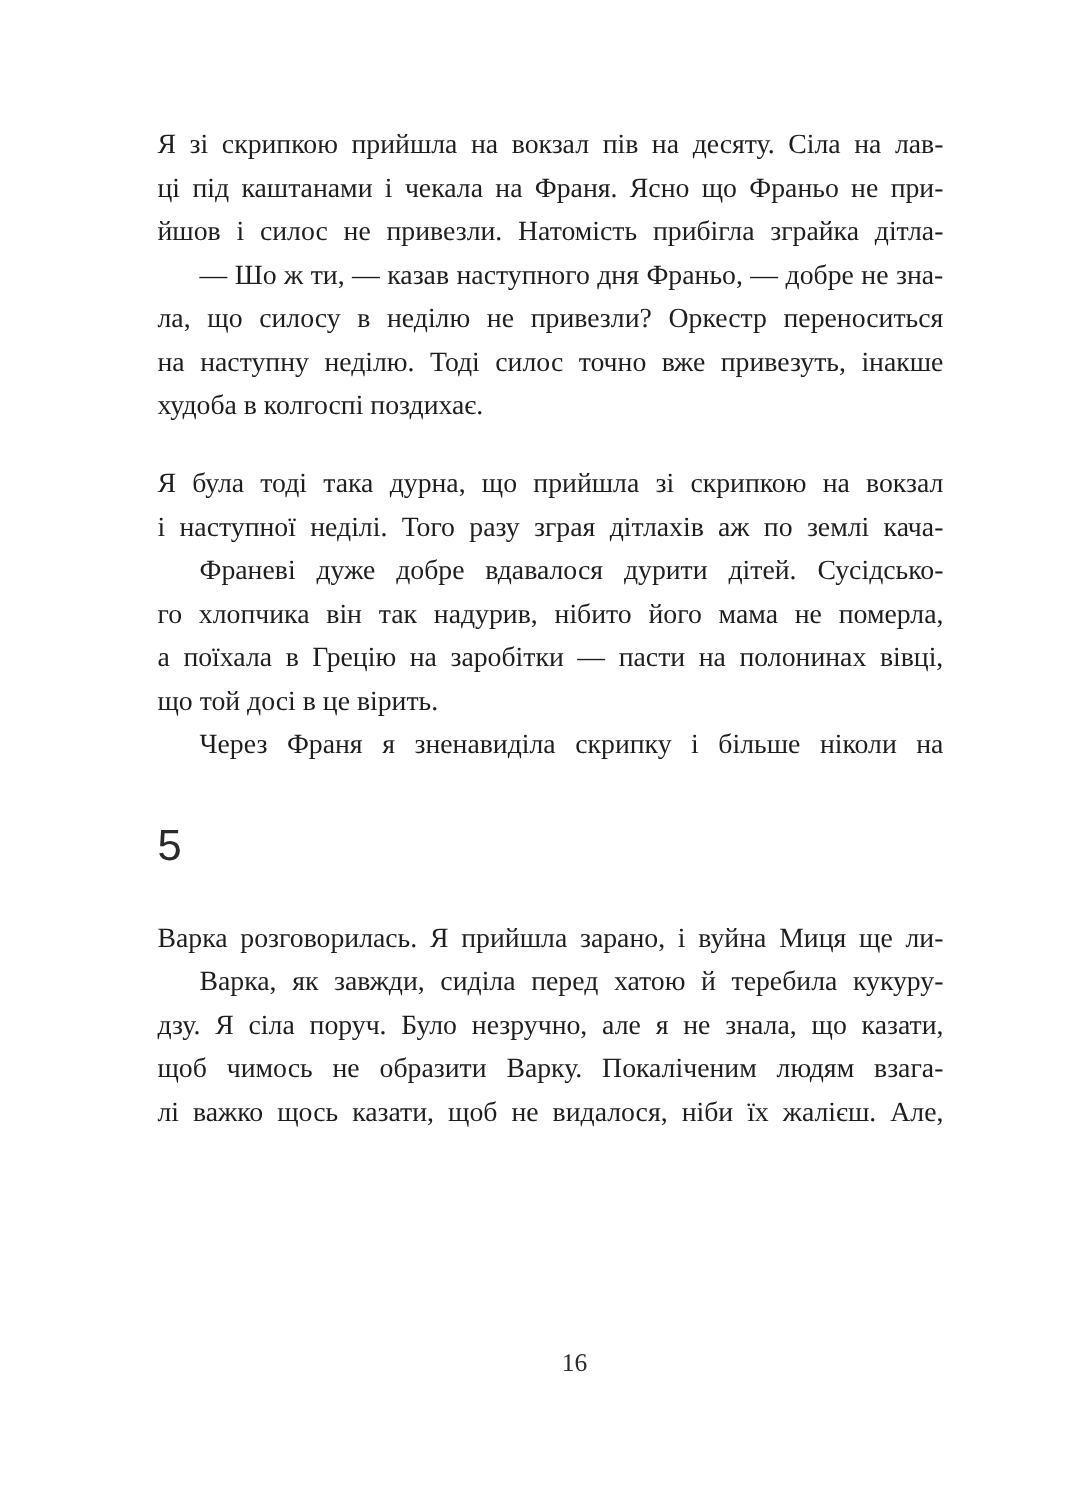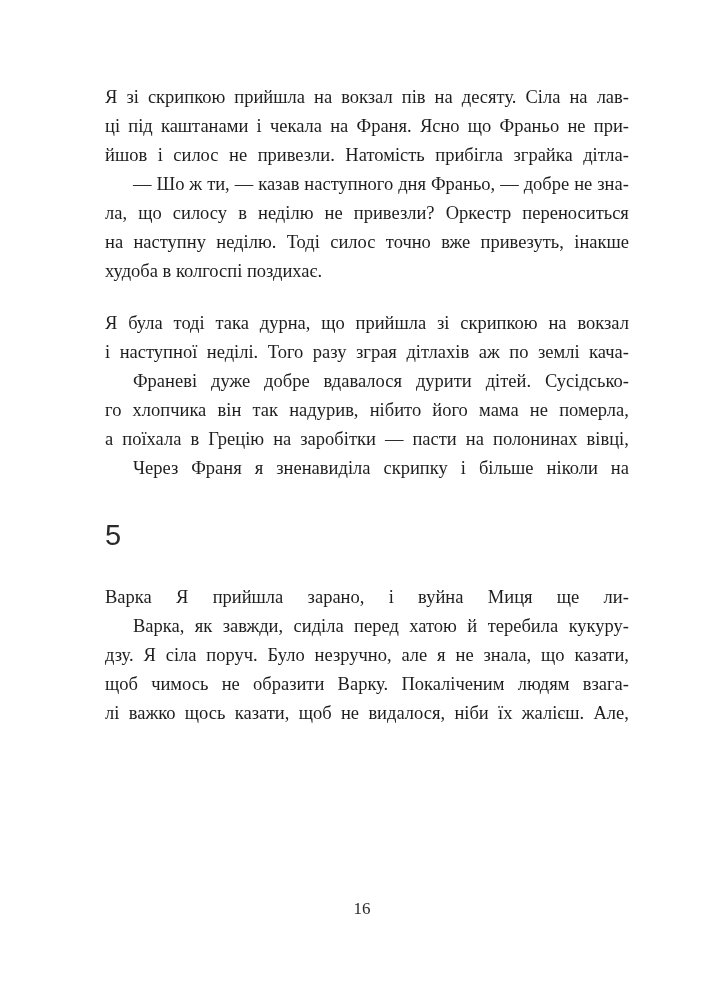--- a/index.html
+++ b/index.html
@@ -194,38 +194,40 @@
           <span>в</span>
           <span>Грецію</span>
           <span>на</span>
           <span>заробітки</span>
           <span>—</span>
           <span>пасти</span>
           <span>на</span>
           <span>полонинах</span>
           <span>вівці,</span>
         </div>
+        <div class="line">що той досі в це вірить.</div>
       </div>
       <div class="paragraph">
         <div class="line just indent">
           <span>Через</span>
           <span>Франя</span>
           <span>я</span>
           <span>зненавиділа</span>
           <span>скрипку</span>
           <span>і</span>
           <span>більше</span>
           <span>ніколи</span>
           <span>на</span>
         </div>
       </div>
       <div class="section-heading">5</div>
       <div class="paragraph">
         <div class="line just">
           <span>Варка</span>
+          <span>розговорилась.</span>
           <span>Я</span>
           <span>прийшла</span>
           <span>зарано,</span>
           <span>і</span>
           <span>вуйна</span>
           <span>Миця</span>
           <span>ще</span>
           <span>ли-</span>
         </div>
       </div>
@@ -275,15 +277,15 @@
           <span>видалося,</span>
           <span>ніби</span>
           <span>їх</span>
           <span>жалієш.</span>
           <span>Але,</span>
         </div>
       </div>
     </main>
   <div class="text-block" style="position:absolute; top:auto; bottom:0;"></div>
 </div>
-<div class="footer-wrap" style="position:absolute; left:100px; width:524px; top:898px;">
+<div class="footer-wrap" style="position:absolute; left:121px; width:524px; top:898px;">
   <div class="footer" style="margin-top:0;">16</div>
 </div>
 
 </body></html>

